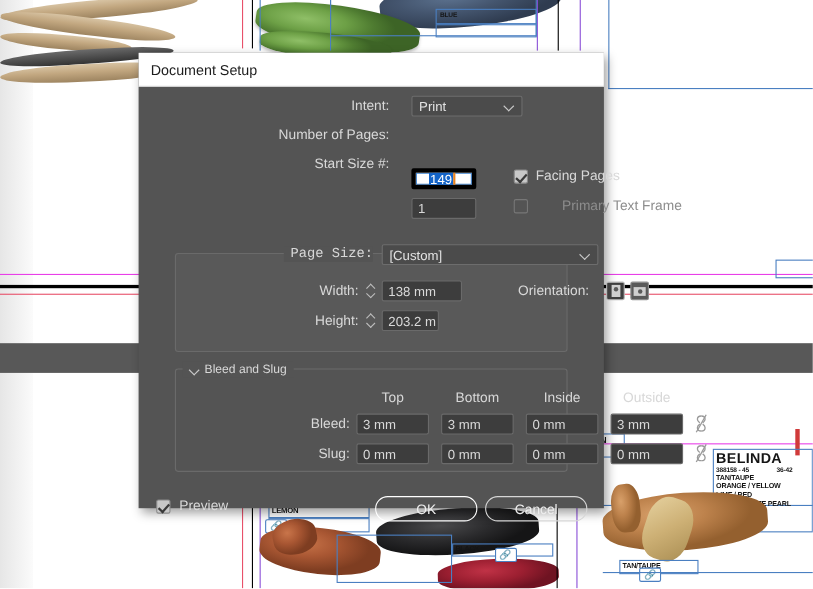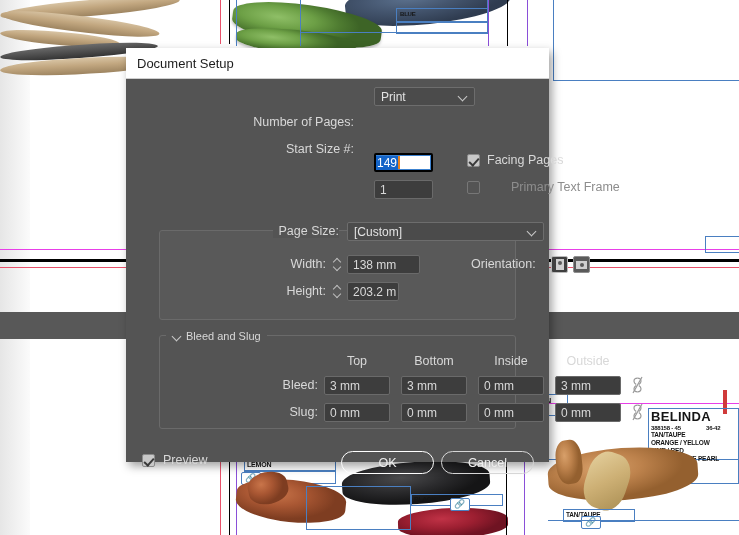--- a/index.html
+++ b/index.html
@@ -106,22 +106,22 @@
     transform:rotate(45deg);
   }
 
   
   .field{
     height:19px;background:#3d3d3d;border:1px solid #6a6a6a;border-radius:2px;
     box-sizing:border-box;display:flex;align-items:center;padding:0 5px;
     color:#d9d9d9;font-size:12px;overflow:hidden;white-space:nowrap;
   }
   .field.focused{
-    background:#ffffff;border:2px solid #000000;box-shadow:0 0 0 1px #3c82d0 inset;
-    padding:0 0;
+    background:#ffffff;border:4px solid #000000;box-shadow:0 0 0 1px #3c82d0 inset;
+    padding:0 12px;
   }
   .field.focused .sel{
     background:#1464c8;color:#ffffff;padding:0 1px;
   }
   .field.focused .caret{
     display:inline-block;width:2px;height:13px;background:#e8821e;margin-left:0px;
   }
 
   
   .cb{width:13px;height:13px;border:1px solid #8a8a8a;background:#b8b8b8;
@@ -281,20 +281,23 @@
 </div>
 
 <div id="dialog">
 
   <div id="titlebar">
     <span class="t">Document Setup</span>
   </div>
 
   <div class="body">
 
+    <div class="row" style="left:0;top:10px;width:228px;justify-content:flex-end;">
+      <span class="lbl">Intent:</span>
+    </div>
     <div class="combo" style="position:absolute;left:248px;top:49px;width:101px;margin-top:-41px;">
       <span class="cv">Print</span>
       <span class="chev"></span>
     </div>
 
     <div class="row" style="left:0;top:36px;width:228px;justify-content:flex-end;">
       <span class="lbl">Number of Pages:</span>
     </div>
     <div class="field focused" style="position:absolute;left:248px;top:74px;width:59px;">
       <span class="sel">149</span>
@@ -314,21 +317,21 @@
     </div>
 
     <div class="row" style="left:341px;top:101px;gap:7px;">
       <span class="cb dim"></span>
       <span class="lbl dim">Primary Text Frame</span>
     </div>
 
     <div class="group" style="left:33px;top:151px;width:357px;height:90px;"></div>
 
     <div class="row" style="left:0;top:145px;width:213px;justify-content:flex-end;z-index:3;">
-      <span class="lbl" style="background:#545454;padding-left:6px;">Page Size:</span>
+      <span class="lbl" style="background:#545454;padding-left:6px;font-family:Liberation Mono, monospace;">Page Size:</span>
     </div>
     <div class="combo" style="position:absolute;left:221px;top:143px;width:197px;z-index:3;">
       <span class="cv">[Custom]</span>
       <span class="chev"></span>
     </div>
 
     <div class="row" style="left:0;top:178px;width:200px;justify-content:flex-end;z-index:3;">
       <span class="lbl">Width:</span>
     </div>
     <span class="spin" style="position:absolute;left:205px;top:176px;z-index:3;"></span>

